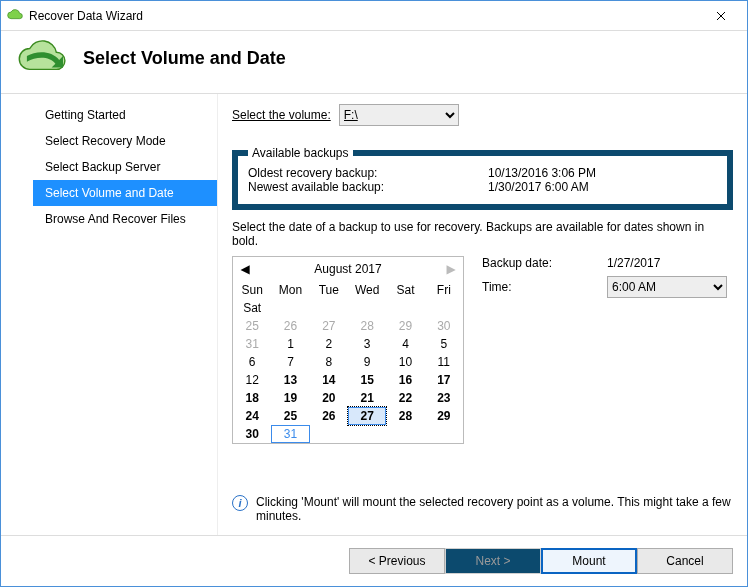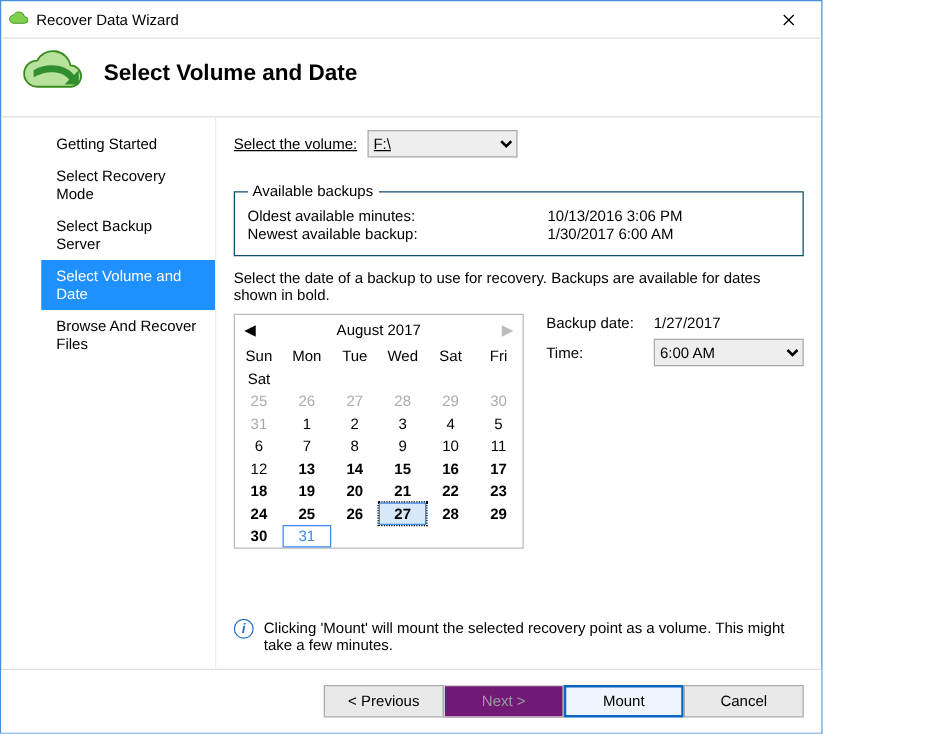--- a/index.html
+++ b/index.html
@@ -4,21 +4,21 @@
 <style>
   * { box-sizing: border-box; }
   body {
     margin: 0;
     font-family: "Segoe UI", Tahoma, sans-serif;
     font-size: 12px;
     color: #000;
     background: #fff;
   }
   .window {
-    width: 658px;
+    width: 748px;
     height: 587px;
     border: 1px solid #4a90d9;
     background: #fff;
     position: relative;
     display: flex;
     flex-direction: column;
   }
   .titlebar {
     height: 30px;
     display: flex;
@@ -70,21 +70,21 @@
   }
   .row { display: flex; align-items: center; }
   .volrow { margin-bottom: 20px; text-decoration: underline; }
   .volrow label { margin-right: 8px; }
   select.combo {
     width: 120px; height: 22px;
     border: 1px solid #aaa; background: #eee;
     font-size: 12px;
   }
   fieldset.avail {
-    border: 1px solid #0c4a6e;
+    border: 6px solid #0c4a6e;
     padding: 6px 10px 10px 10px;
     margin: 0 0 6px 0;
   }
   fieldset.avail legend { font-size: 12px; padding: 0 4px; }
   .kv { display: flex; }
   .kv .k { width: 240px; }
   .desc { margin: 4px 0 8px 0; }
   .two-col {
     display: flex;
     gap: 18px;
@@ -123,21 +123,21 @@
     line-height: 16px;
     height: 18px;
   }
   .cal-cell.today {
     border: 1px solid #3b8beb;
     line-height: 16px;
     height: 18px;
     color:#3b8beb;
   }
   .right-col { flex:1; }
-  .right-col .line { display:flex; align-items:center; margin-bottom:6px; }
+  .right-col .line { display:flex; align-items:center; margin-bottom:6px;gap:39px; }
   .right-col .line .lbl { width: 86px; }
   .note {
     display:flex; align-items:flex-start; gap:8px;
     margin-top: auto;
     padding: 8px 0 12px 0;
   }
   .note .info-icon {
     width:16px;height:16px;border-radius:50%;
     border:1.5px solid #2a72c8;color:#2a72c8;
     display:flex;align-items:center;justify-content:center;
@@ -156,21 +156,21 @@
     background: #e9e9e9;
     font-size: 12px;
     cursor:pointer;
   }
   .btn.primary {
     border: 2px solid #0a64c2;
     background: #eef5fd;
   }
   .btn:disabled {
     color: #9a9a9a;
-    background: #701a75;
+    background: #0c4a6e;
     border-color:#d0d0d0;
     cursor: default;
   }
 </style>
 </head>
 <body>
 
 <div class="window">
 
   <div class="titlebar">
@@ -207,21 +207,21 @@
       <div class="row volrow">
         <label>Select the volume:</label>
         <select class="combo">
           <option>F:\</option>
         </select>
       </div>
 
       <fieldset class="avail">
         <legend>Available backups</legend>
         <div class="kv">
-          <div class="k">Oldest available minutes:</div>
+          <div class="k">Oldest recovery backup:</div>
           <div>10/13/2016 3:06 PM</div>
         </div>
         <div class="kv">
           <div class="k">Newest available backup:</div>
           <div>1/30/2017 6:00 AM</div>
         </div>
       </fieldset>
 
       <div class="desc">Select the date of a backup to use for recovery. Backups are available for dates shown in bold.</div>
 

